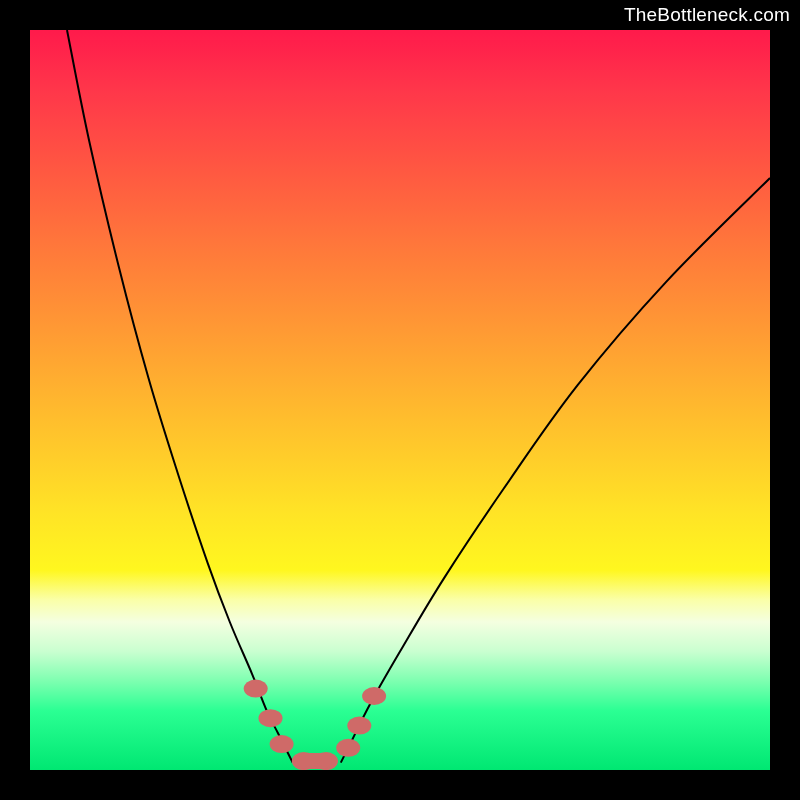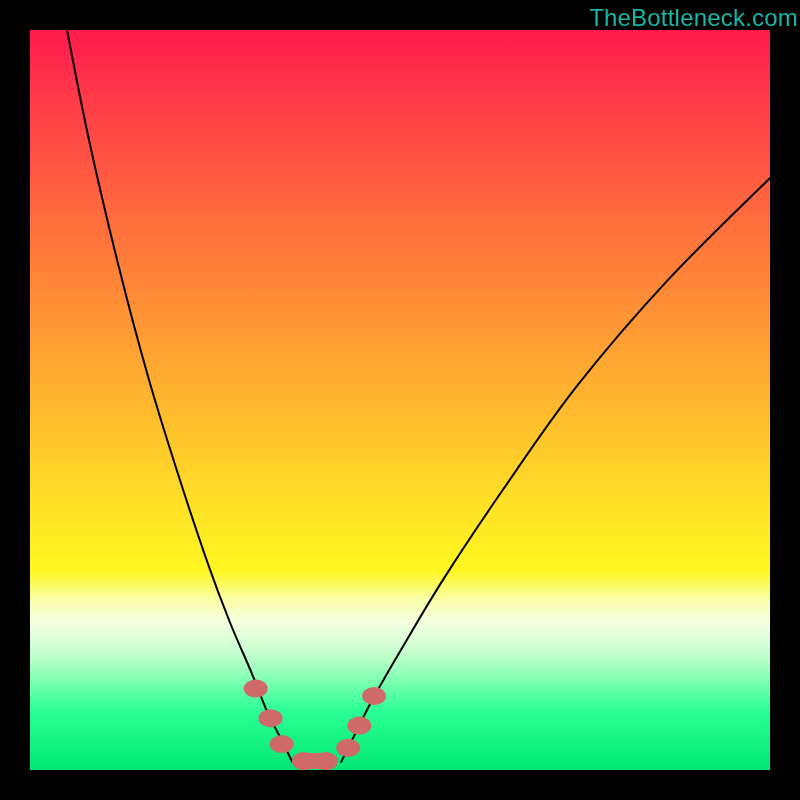--- a/index.html
+++ b/index.html
@@ -51,23 +51,23 @@
     stroke: #000;
     stroke-width: 2;
   }
   .blob {
     fill: #cf6a68;
     stroke: none;
   }
   .watermark {
     position: absolute;
     top: 4px;
-    right: 2px;
-    color: #14b8a6;
-    font-size: 24px;
+    right: 10px;
+    color: #ffffff;
+    font-size: 19px;
     letter-spacing: 0.2px;
     user-select: none;
   }
 </style>
 </head>
 <body>
 
 <div class="frame">
   <div class="plot-area">
     <svg class="overlay-svg" viewBox="0 0 740 740" preserveAspectRatio="none">

